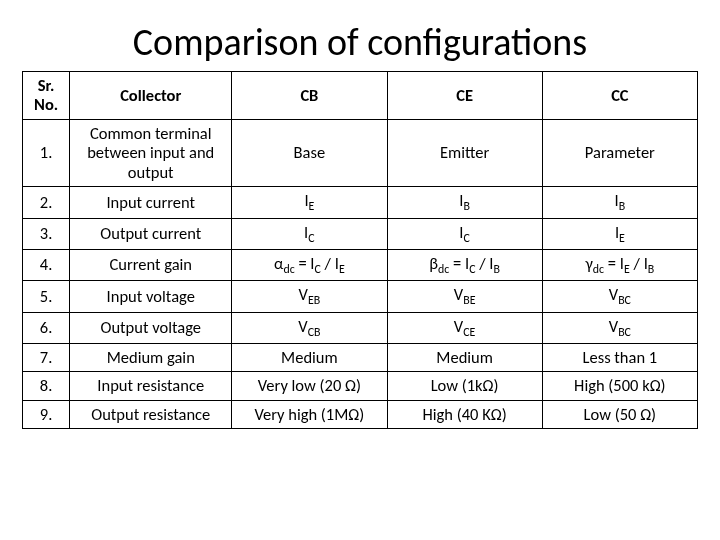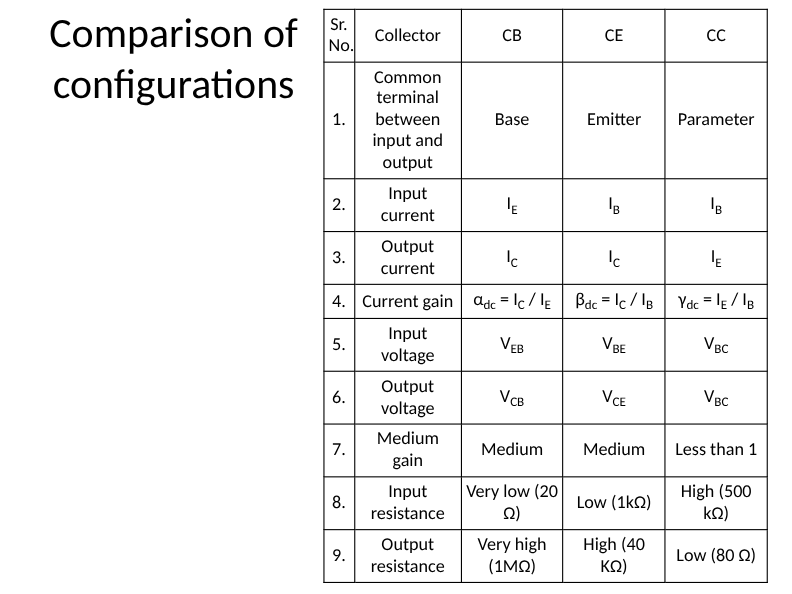--- a/index.html
+++ b/index.html
@@ -10,21 +10,22 @@
     background: #fff;
     font-family: Calibri, Arial, sans-serif;
     color: #000;
   }
   .page {
     width: 720px;
     height: 473px;
     box-sizing: border-box;
     padding: 8px 22px 0 22px;
     display: flex;
-    flex-direction: row;
+    flex-direction: column;
+    margin-top: 11px;
   }
   .title {
     font-size: 38px;
     text-align: center;
     margin: 0 0 6px 0;
     font-weight: 400;
   }
   table {
     border-collapse: collapse;
     width: 100%;
@@ -32,21 +33,21 @@
   }
   th, td {
     border: 1.5px solid #000;
     text-align: center;
     vertical-align: middle;
     padding: 4px 4px;
     font-size: 16.5px;
     line-height: 1.18;
   }
   th {
-    font-weight: 400;
+    font-weight: 700;
   }
   .col-sr   { width: 7%; }
   .col-par  { width: 24%; }
   .col-cfg  { width: 23%; }
   .sub { font-size: 0.72em; vertical-align: sub; }
   .footer {
     font-size: 10px;
     color: #555;
     text-align: center;
     margin-top: -2px;
@@ -146,19 +147,19 @@
         <td>Very low (20 Ω)</td>
         <td>Low (1kΩ)</td>
         <td>High (500 kΩ)</td>
       </tr>
 
       <tr>
         <td>9.</td>
         <td>Output resistance</td>
         <td>Very high (1MΩ)</td>
         <td>High (40 KΩ)</td>
-        <td>Low (80 Ω)</td>
+        <td>Low (50 Ω)</td>
       </tr>
 
     </tbody>
   </table>
 
 </div>
 
 </body></html>

